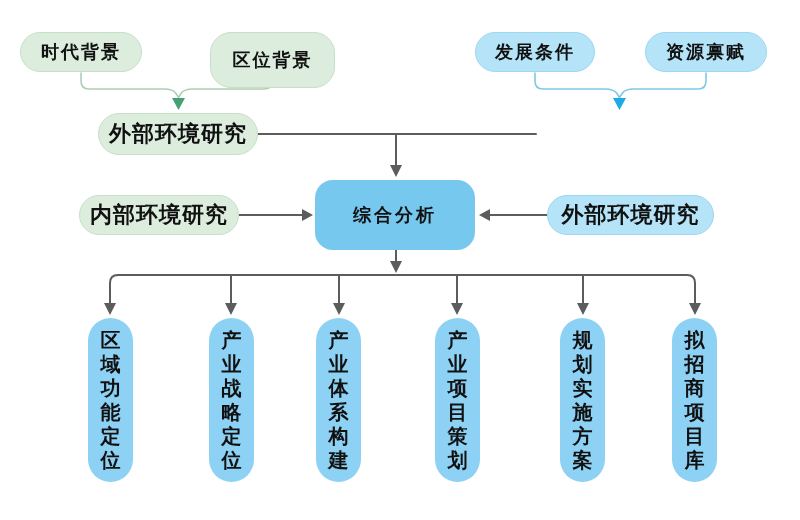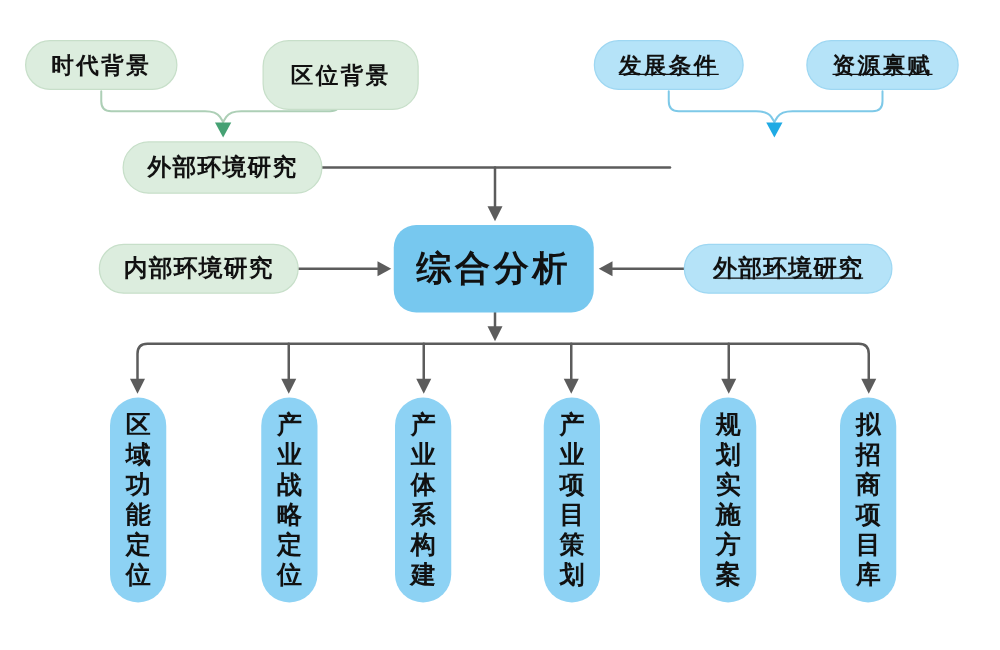--- a/index.html
+++ b/index.html
@@ -14,26 +14,26 @@
   .gbr{stroke:var(--bracket-green);stroke-width:1.6;fill:none;stroke-linecap:round;}
   .gah{fill:var(--arrow-green);stroke:none;}
   .bbr{stroke:var(--bracket-blue);stroke-width:1.6;fill:none;stroke-linecap:round;}
   .bah{fill:var(--arrow-blue);stroke:none;}
   .pill{
     position:absolute;display:flex;align-items:center;justify-content:center;
     font-weight:bold;letter-spacing:2px;text-align:center;box-sizing:border-box;
     border-radius:21px;font-size:18px;color:var(--text,#111);
   }
   .green{background:var(--green-fill);border:1px solid var(--green-border);}
-  .bluelight{background:var(--blue-light-fill);border:1px solid var(--blue-light-border);text-decoration:underline;}
+  .bluelight{background:var(--blue-light-fill);border:1px solid var(--blue-light-border);}
   .center-box{
     background:var(--blue-center-fill);border-radius:18px;
-    font-size:28px;letter-spacing:3px;
+    font-size:18px;letter-spacing:3px;
   }
-  .row2{font-size:19px;letter-spacing:1px;}
+  .row2{font-size:22px;letter-spacing:1px;}
   .vpill{
     position:absolute;width:45px;height:164px;border-radius:23px;
     background:var(--blue-pill-fill);
     display:flex;flex-direction:column;align-items:center;justify-content:center;
     gap:4px;font-weight:bold;font-size:20px;color:var(--text,#111);
   }
   .vch{display:block;line-height:1;}
 </style>
 </head>
 <body>

